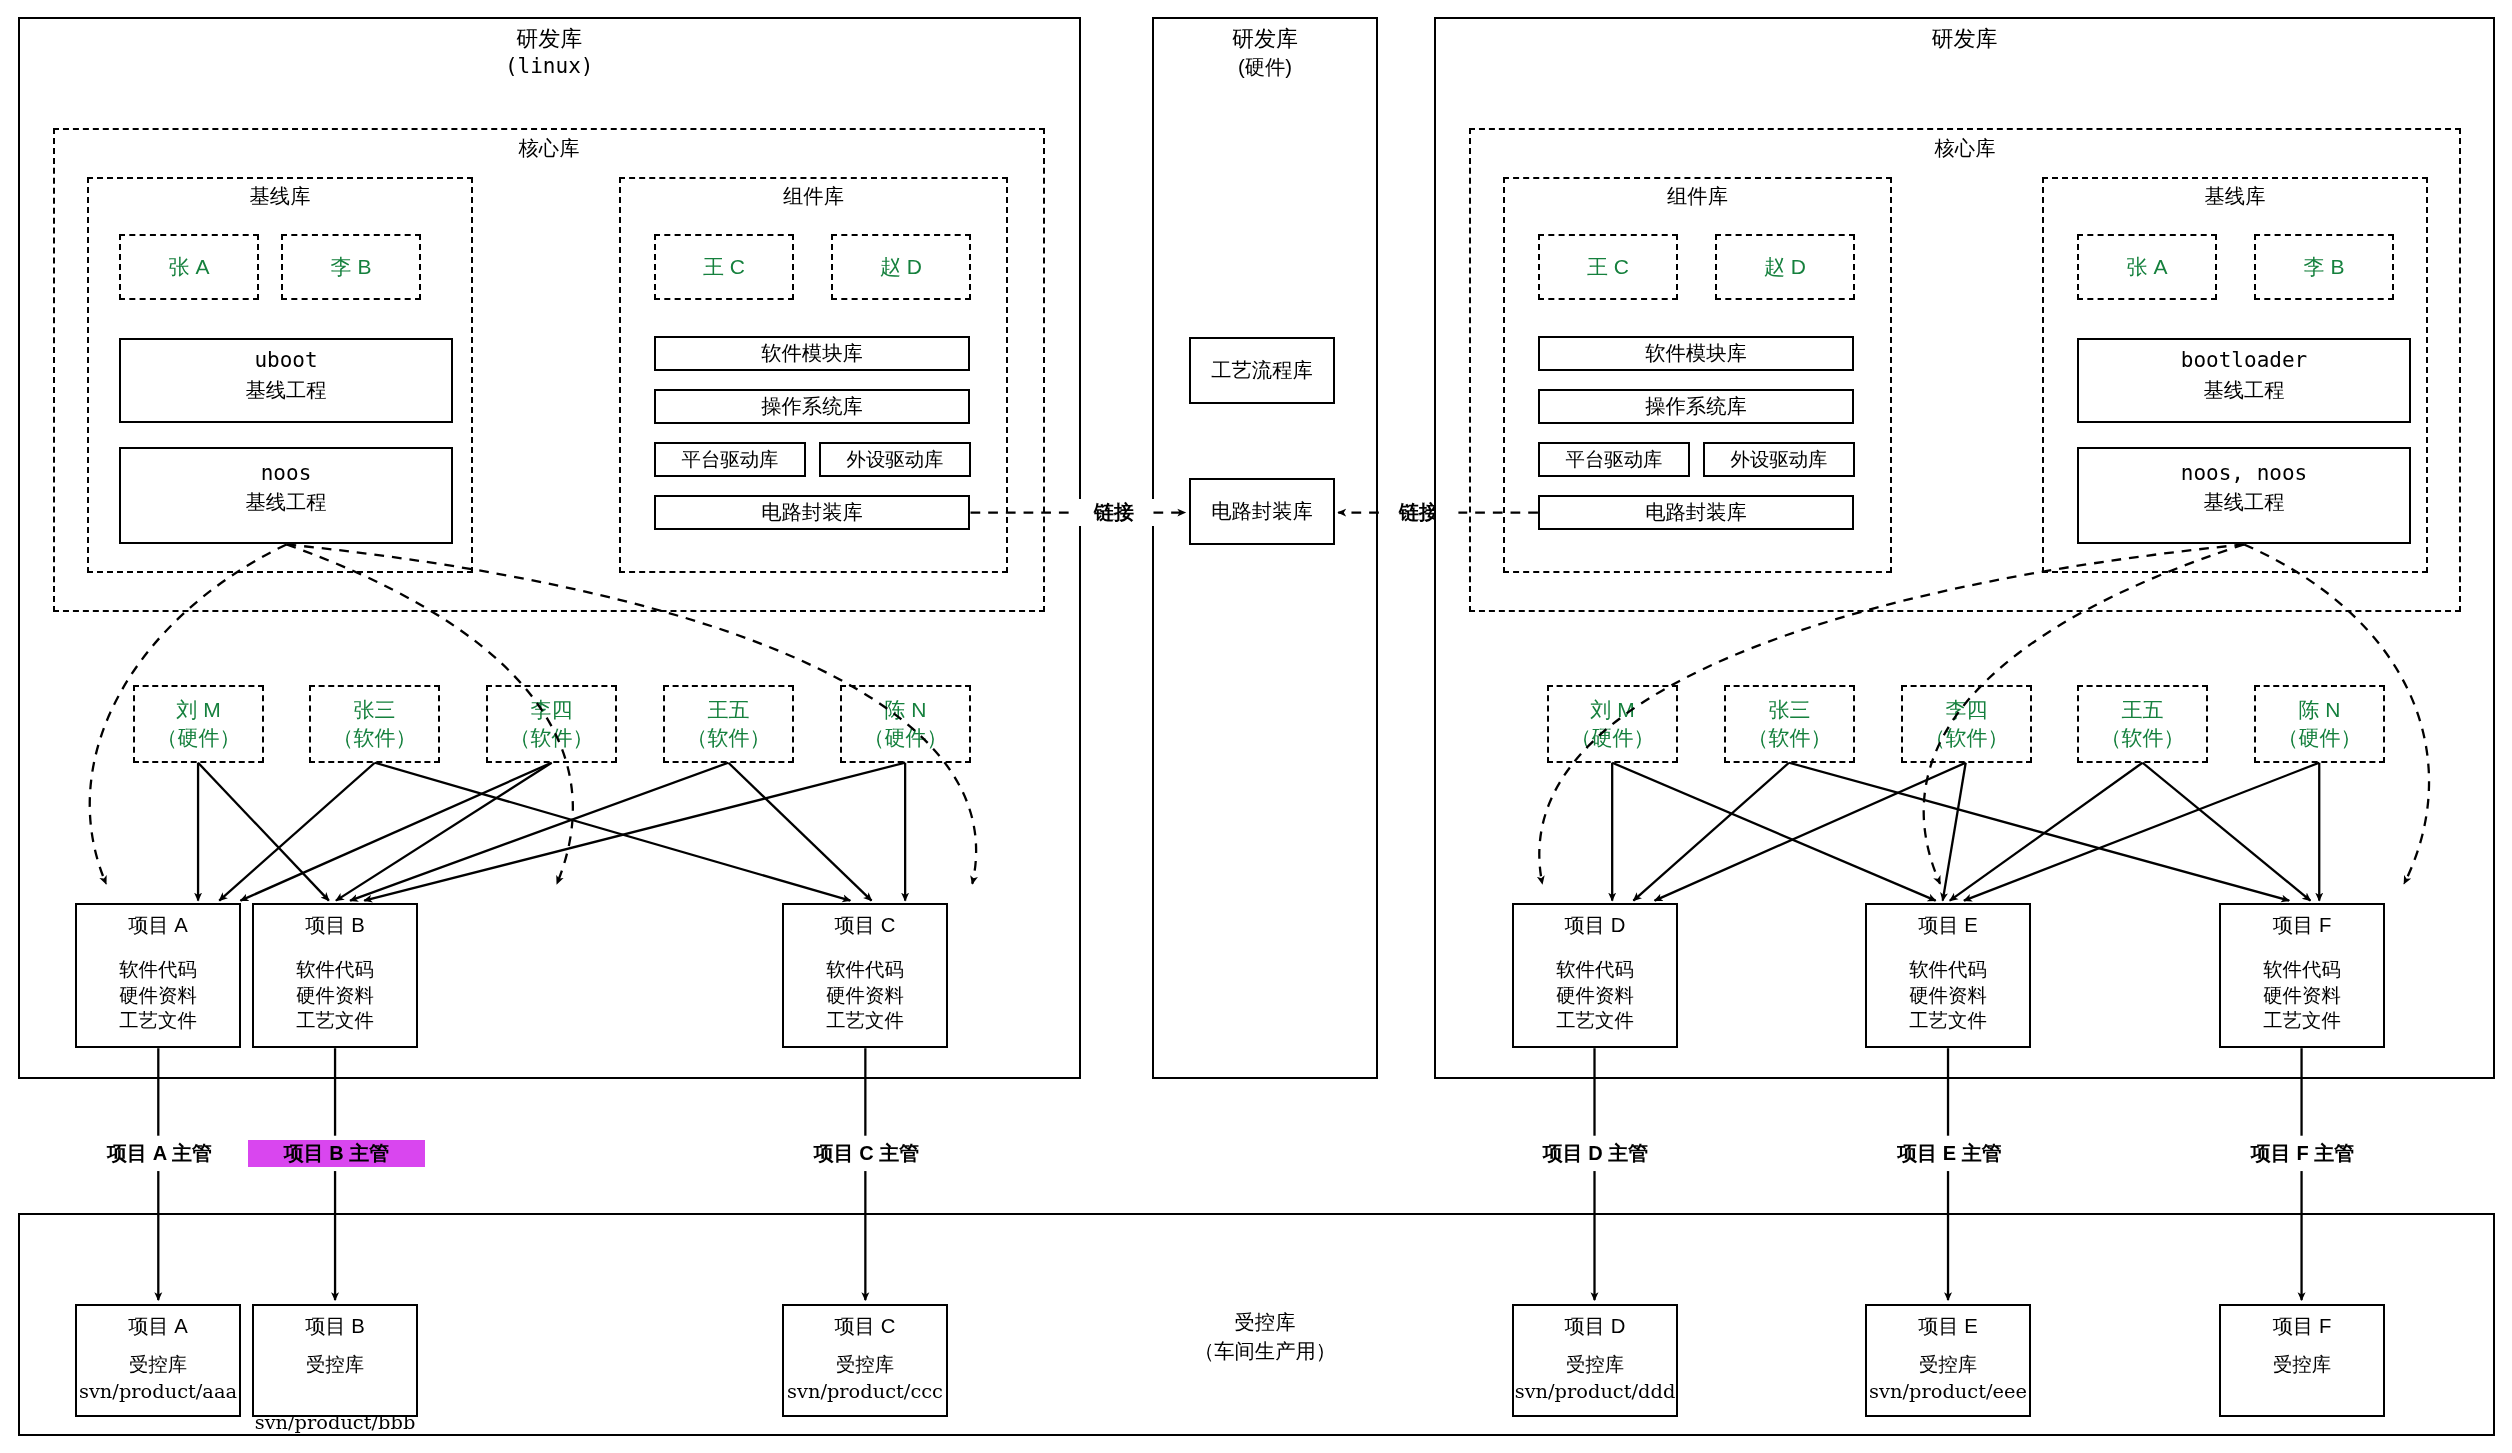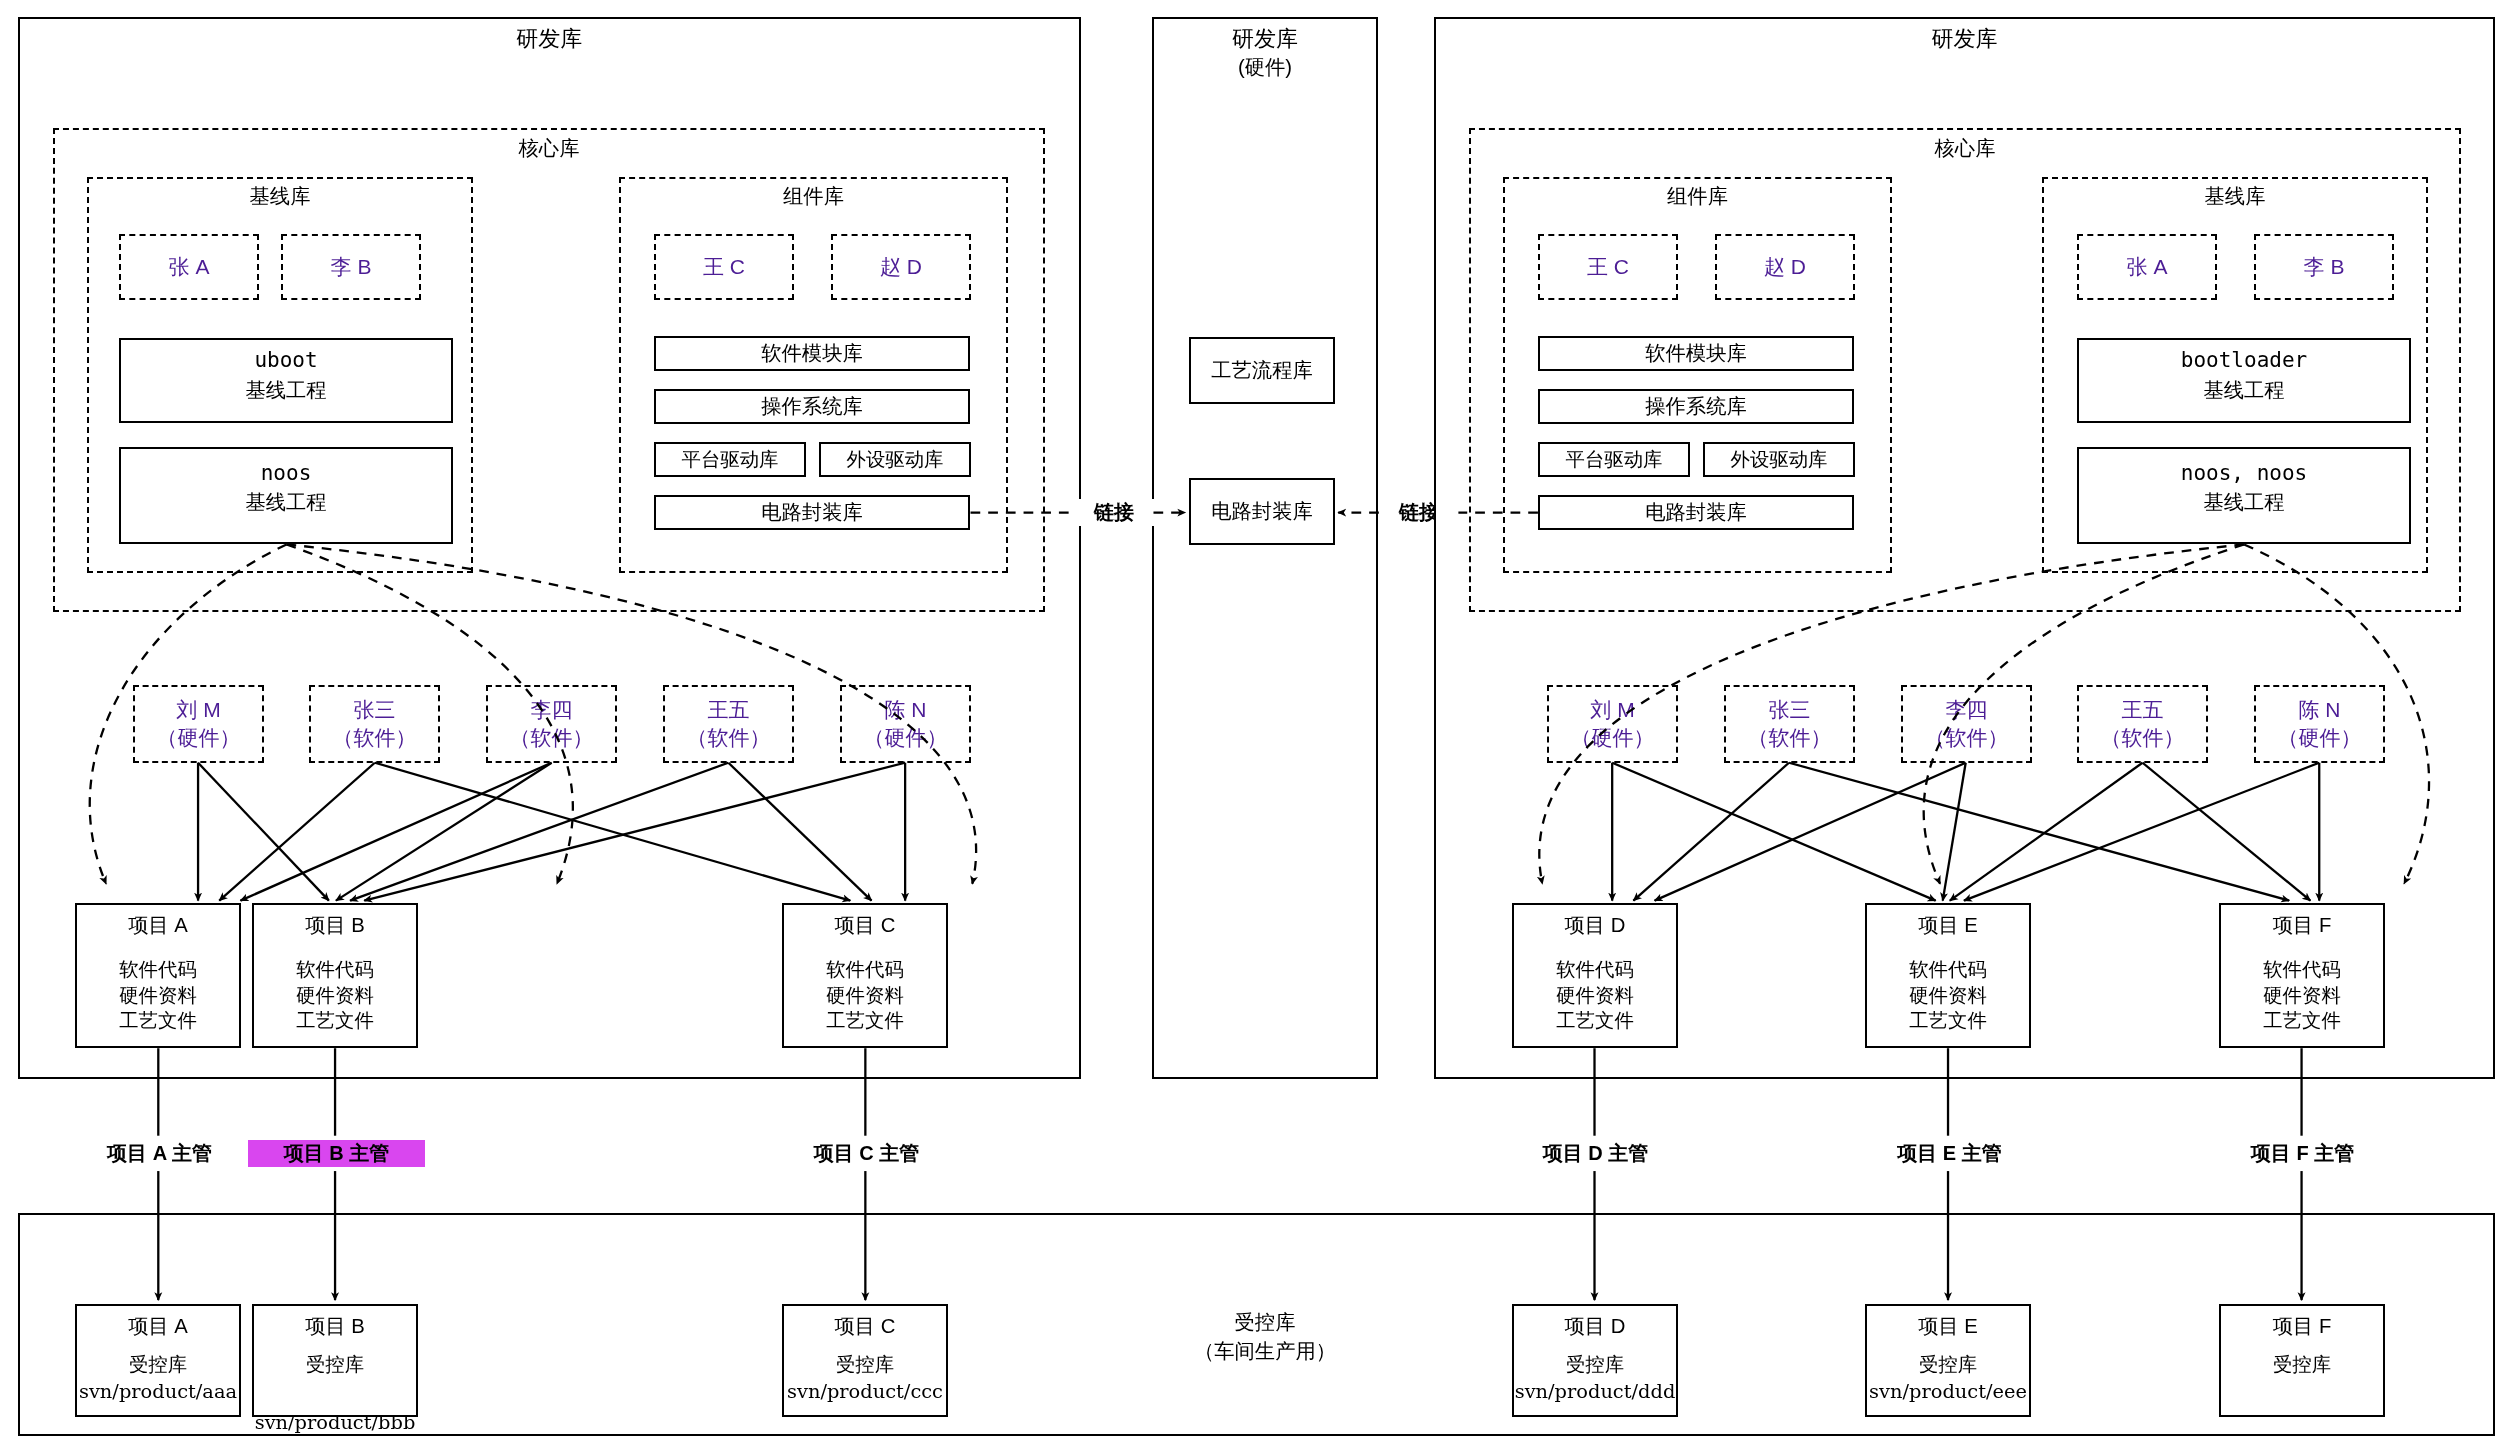--- a/index.html
+++ b/index.html
@@ -17,34 +17,35 @@
   .solidbox{border:2.7px solid #000;background:#fff;}
 
   
   .t{position:absolute;box-sizing:border-box;display:flex;
      align-items:center;justify-content:center;text-align:center;
      line-height:1.32;color:#000;white-space:pre-line;}
   .title{font-size:22px;font-weight:400;}
   .mono{font-family:"DejaVu Sans Mono","Liberation Mono",monospace;font-size:21px;}
   .lbl{font-size:20.3px;}
   .lbl-sm{font-size:19.4px;}
-  .person{color:#4c1d95;font-size:21px;line-height:1.35;}
+  .person{color:#15803d;font-size:21px;line-height:1.35;}
   .serifpath{font-family:"DejaVu Serif","Liberation Serif",serif;font-size:19.4px;}
   .cap{font-size:20px;font-weight:bold;}
 
   svg.ovl{position:absolute;left:0;top:0;width:2512px;height:1453px;
           pointer-events:none;overflow:visible;}
 </style>
 </head>
 <body>
 
 <div id="stage">
 
   <div class="abs panel" style="left:17.7px;top:17px;width:1063px;height:1062px;"></div>
   <div class="t title" style="left:17.7px;top:25px;width:1063px;height:28px;">研发库</div>
+  <div class="t mono" style="left:17.7px;top:53px;width:1063px;height:28px;">(linux)</div>
 
   <div class="abs dash-1" style="left:53px;top:128px;width:992px;height:484px;"></div>
   <div class="t lbl" style="left:53px;top:134px;width:992px;height:28px;">核心库</div>
 
   <div class="abs dash-2" style="left:87px;top:177px;width:386px;height:396px;"></div>
   <div class="t lbl" style="left:87px;top:183px;width:386px;height:26.5px;">基线库</div>
   <div class="abs dash-3" style="left:119px;top:234px;width:140px;height:66px;"></div>
   <div class="t person" style="left:119px;top:234px;width:140px;height:66px;">张 A</div>
   <div class="abs dash-3" style="left:281px;top:234px;width:140px;height:66px;"></div>
   <div class="t person" style="left:281px;top:234px;width:140px;height:66px;">李 B</div>

